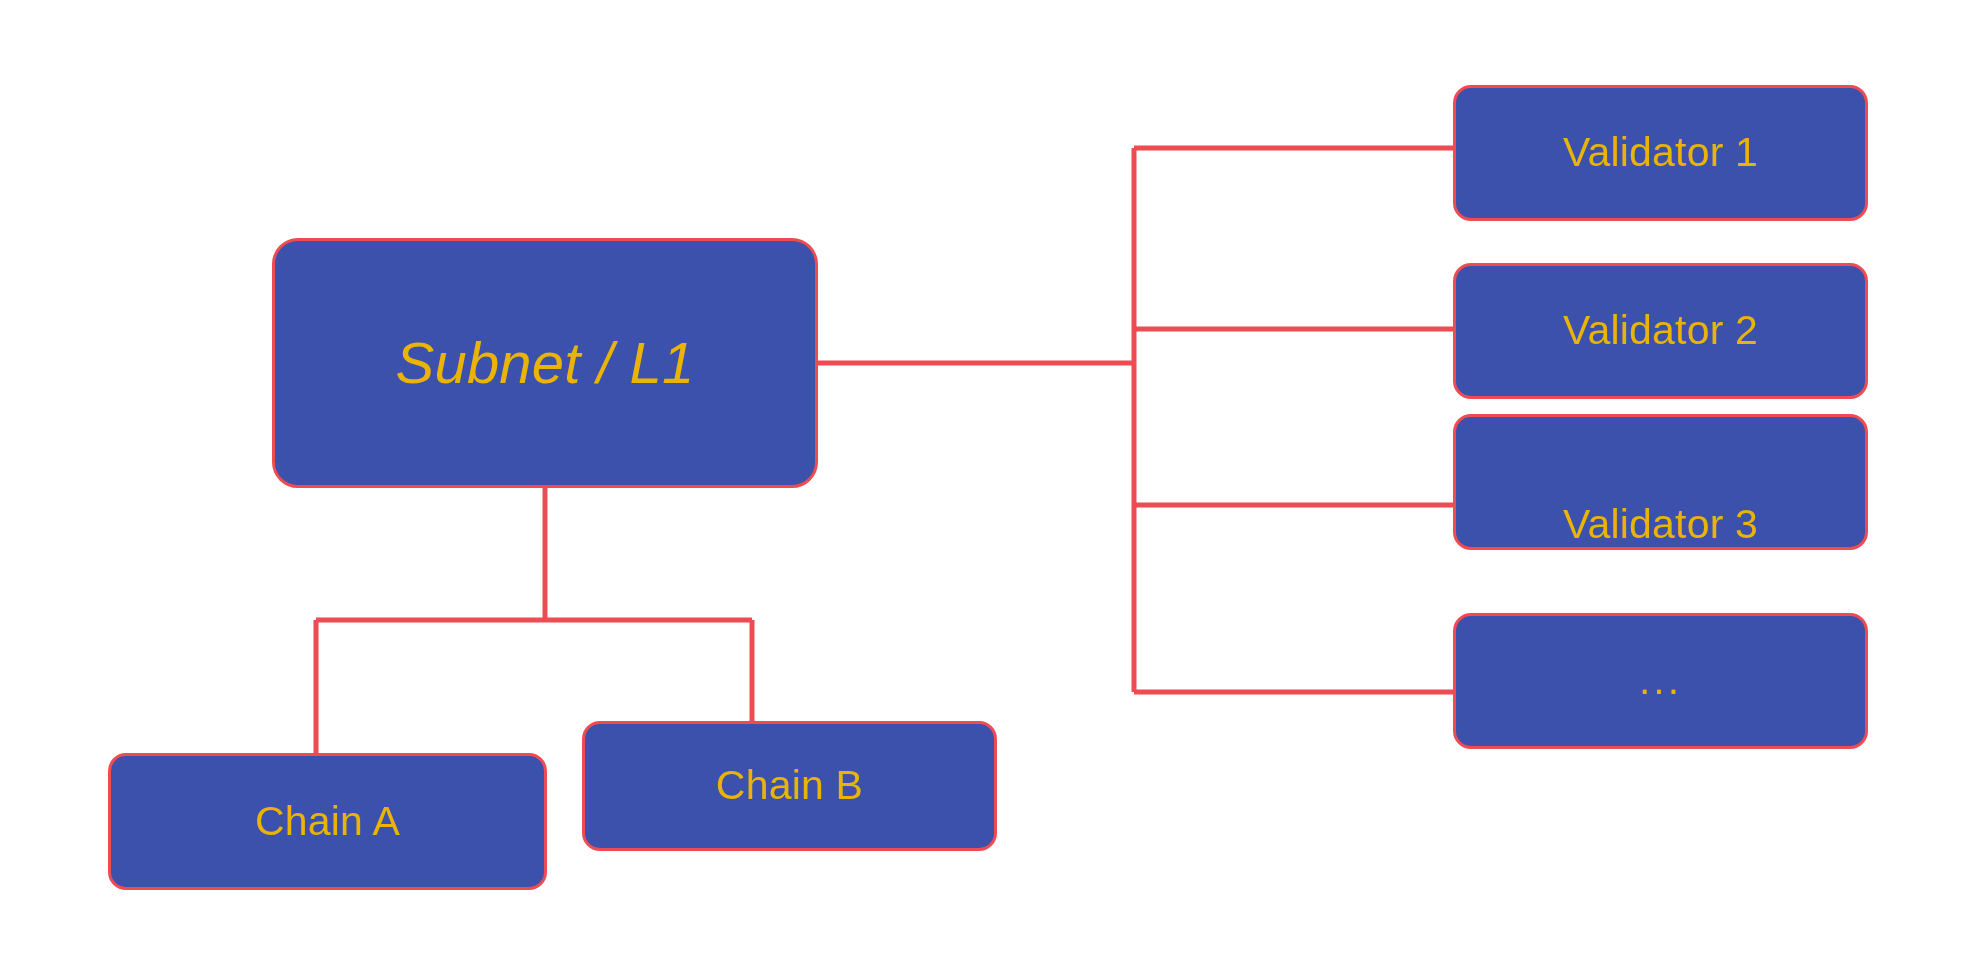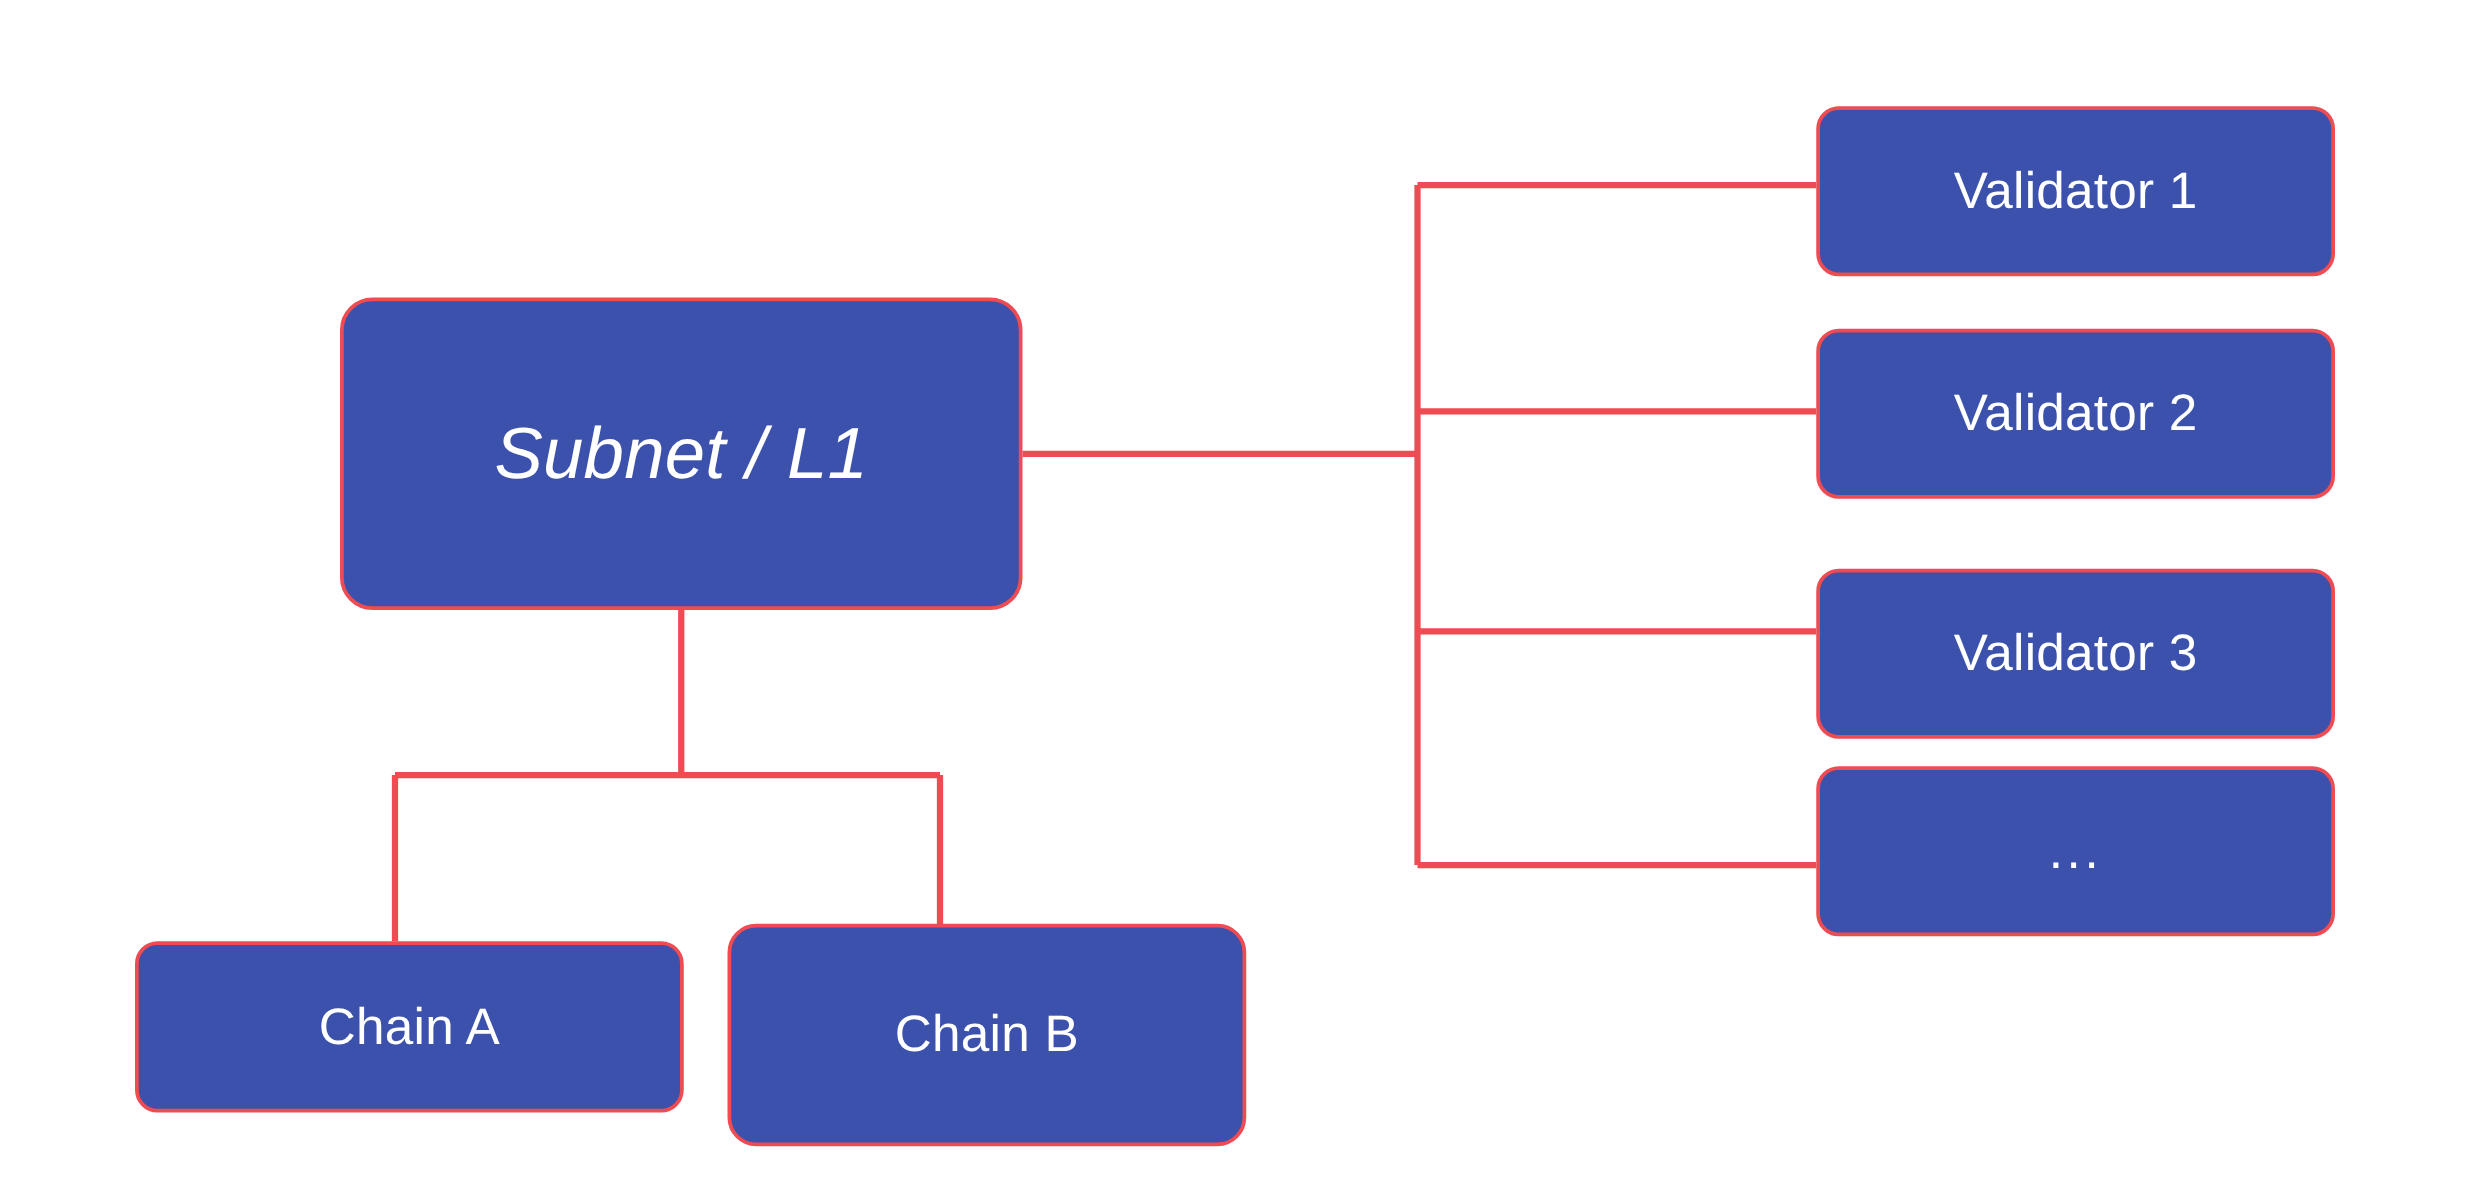--- a/index.html
+++ b/index.html
@@ -20,21 +20,21 @@
     left: 0; top: 0;
     width: 1972px;
     height: 960px;
   }
   .node {
     position: absolute;
     box-sizing: border-box;
     background: #3B51AB;
     border: 3px solid #EE4B52;
     border-radius: 18px;
-    color: #ffffff;
+    color: #eab308;
     display: flex;
     align-items: center;
     justify-content: center;
     text-align: center;
     line-height: 1.1;
     letter-spacing: 0.2px;
     z-index: 2;
   }
   .node-label {
     display: block;
@@ -55,37 +55,36 @@
   
   #node-chain-a {
     left: 108px;
     top: 753px;
     width: 439px;
     height: 137px;
     font-size: 41px;
   }
   #node-chain-b {
     left: 582px;
-    top: 739px;
+    top: 721px;
     width: 415px;
-    height: 178px;
+    height: 130px;
     font-size: 41px;
-    border-radius: 23px;
   }
 
   
   .validator {
     left: 1453px;
     width: 415px;
     height: 136px;
     font-size: 41px;
   }
   #node-validator-1 { top: 85px; }
   #node-validator-2 { top: 263px; text-align: right; }
-  #node-validator-3 { top: 455px; }
+  #node-validator-3 { top: 414px; align-items: flex-end; }
   #node-validator-more { top: 613px; font-size: 41px; letter-spacing: 3px; }
 </style>
 </head>
 <body>
 
 <div id="canvas">
 
   <svg class="edges" viewBox="0 0 1972 960" width="1972" height="960" xmlns="http://www.w3.org/2000/svg" aria-hidden="true">
     <g fill="none" stroke="#EE4B52" stroke-width="5" stroke-linecap="butt">
 

